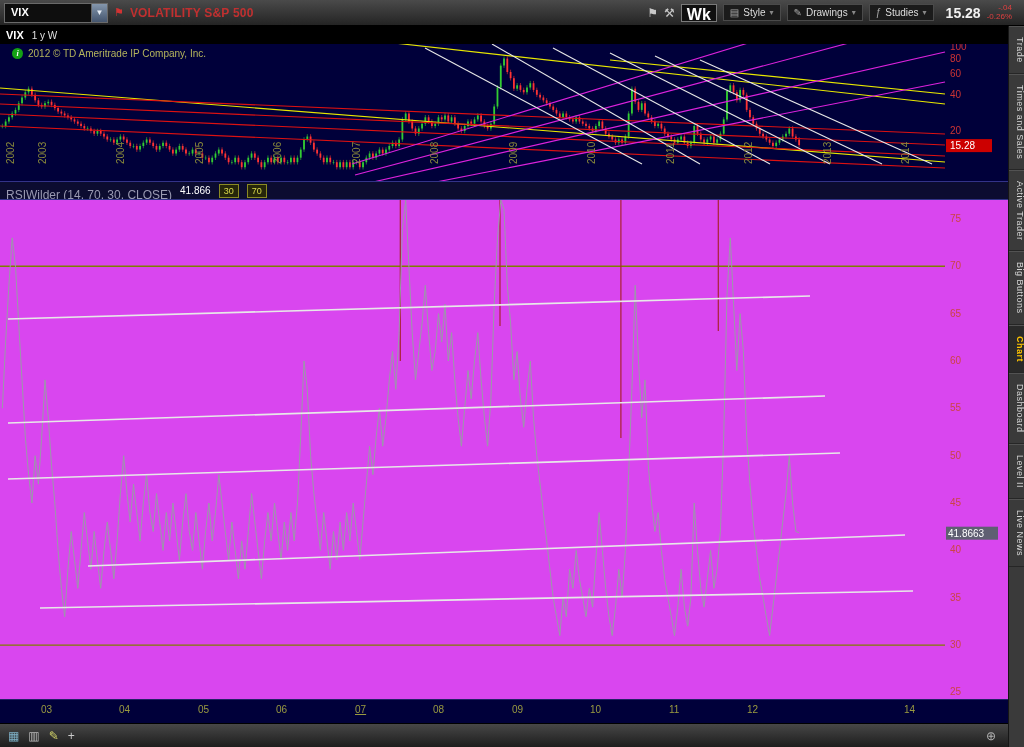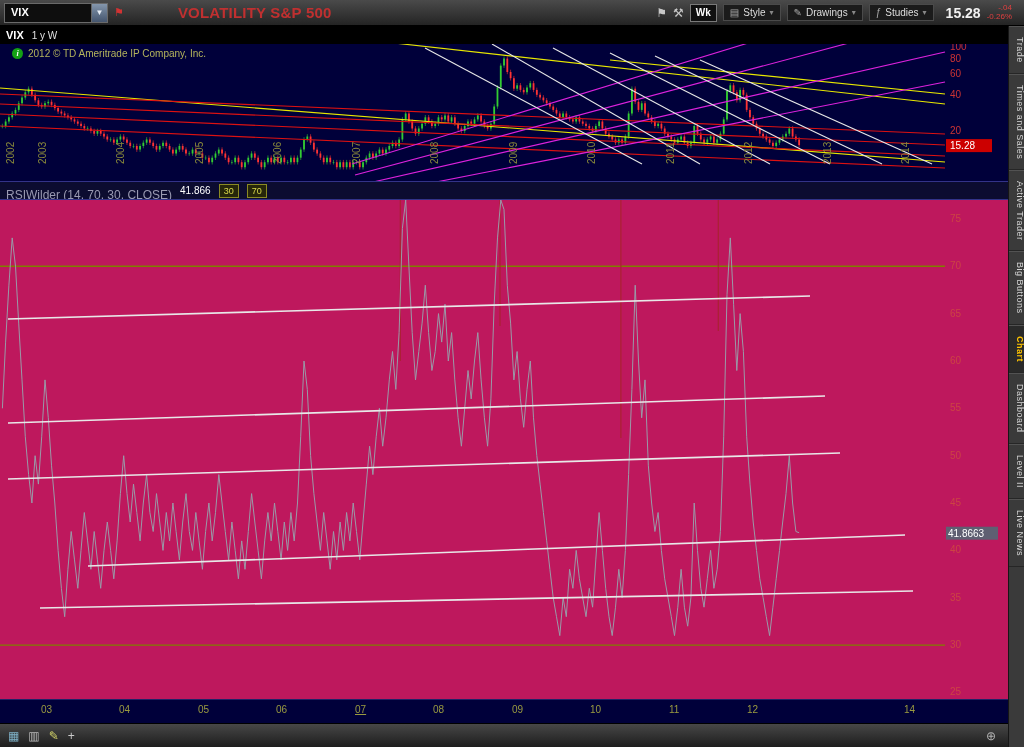--- a/index.html
+++ b/index.html
@@ -8,24 +8,24 @@
 
   
   #topbar{position:absolute;left:0;top:0;width:1024px;height:26px;box-sizing:border-box;
     background:linear-gradient(#4a4a4a,#242424);display:flex;align-items:center;gap:6px;
     padding:0 12px 0 4px;border-bottom:1px solid #000;}
   .symbox{display:flex;align-items:stretch;background:#0e0e0e;border:1px solid #6a6a6a;height:18px;}
   .symbox .sym{color:#fff;font-weight:bold;font-size:11px;padding:2px 22px 0 6px;min-width:58px;}
   .symbox .dd{width:15px;background:linear-gradient(#8496ac,#44556e);color:#e6ecf4;font-size:8px;
     display:flex;align-items:center;justify-content:center;border-left:1px solid #666;}
   .flagred{color:#d23333;font-size:11px;}
-  .desc{color:#c03030;font-size:15px;font-weight:bold;letter-spacing:.2px;margin-left:48px;}
+  .desc{color:#c03030;font-size:12px;font-weight:bold;letter-spacing:.2px;}
   .spacer{flex:1;}
   .tbicon{color:#c8c8c8;font-size:12px;cursor:default;}
-  .wk{background:#101010;border:1px solid #7a7a7a;color:#fff;font-size:10px;font-weight:bold;
+  .wk{background:#101010;border:1px solid #7a7a7a;color:#fff;font-size:16px;font-weight:bold;
     padding:1px 5px;height:18px;font-family:inherit;}
   .tbbtn{display:flex;align-items:center;gap:4px;background:#1b1b1b;border:1px solid #4a4a4a;
     color:#ddd;font-size:10px;padding:0 6px;height:17px;font-family:inherit;}
   .tbbtn .bicon{font-size:10px;color:#a8a8a8;}
   .tbbtn .caret{font-size:8px;color:#888;}
   .pricewrap{display:flex;align-items:center;gap:6px;margin-left:6px;}
   .price{color:#f2f2f2;font-size:14px;font-weight:bold;}
   .chg{display:flex;flex-direction:column;align-items:flex-end;line-height:1.1;}
   .chg span{color:#e04040;font-size:8px;}
 
@@ -44,21 +44,21 @@
     font-family:"Liberation Serif",serif;font-style:italic;font-weight:bold;}
   #copyright .txt{color:#b4b45c;font-size:10px;}
 
   #rsihdr{position:absolute;left:0;top:181px;width:1008px;height:18px;background:#0c0c30;
     border-top:1px solid #333388;display:flex;align-items:center;gap:8px;padding:0 6px;box-sizing:border-box;}
   .rsi-label{color:#9a9ab2;font-size:12px;margin-top:8px;}
   .rsi-val{color:#fff;font-size:10px;}
   .rsi-box{background:#26260a;border:1px solid #8a8a22;color:#dada4c;font-size:9px;
     padding:0 4px;height:12px;line-height:12px;}
 
-  #lower{position:absolute;left:0;top:199px;width:1008px;height:500px;background:#be185d;
+  #lower{position:absolute;left:0;top:199px;width:1008px;height:500px;background:#d946ef;
     border-top:1px solid #333388;box-sizing:border-box;}
   #xaxis{position:absolute;left:0;top:699px;width:1008px;height:24px;background:#00003a;
     border-top:1px solid #222266;box-sizing:border-box;}
   #xaxis span{position:absolute;top:4px;color:#9a9a40;font-size:10px;}
 
   
   #bottombar{position:absolute;left:0;top:723px;width:1024px;height:24px;box-sizing:border-box;
     background:linear-gradient(#474747,#1d1d1d);display:flex;align-items:center;gap:9px;
     padding:0 8px;border-top:1px solid #000;}
   .bbicon{font-size:12px;line-height:1;}

